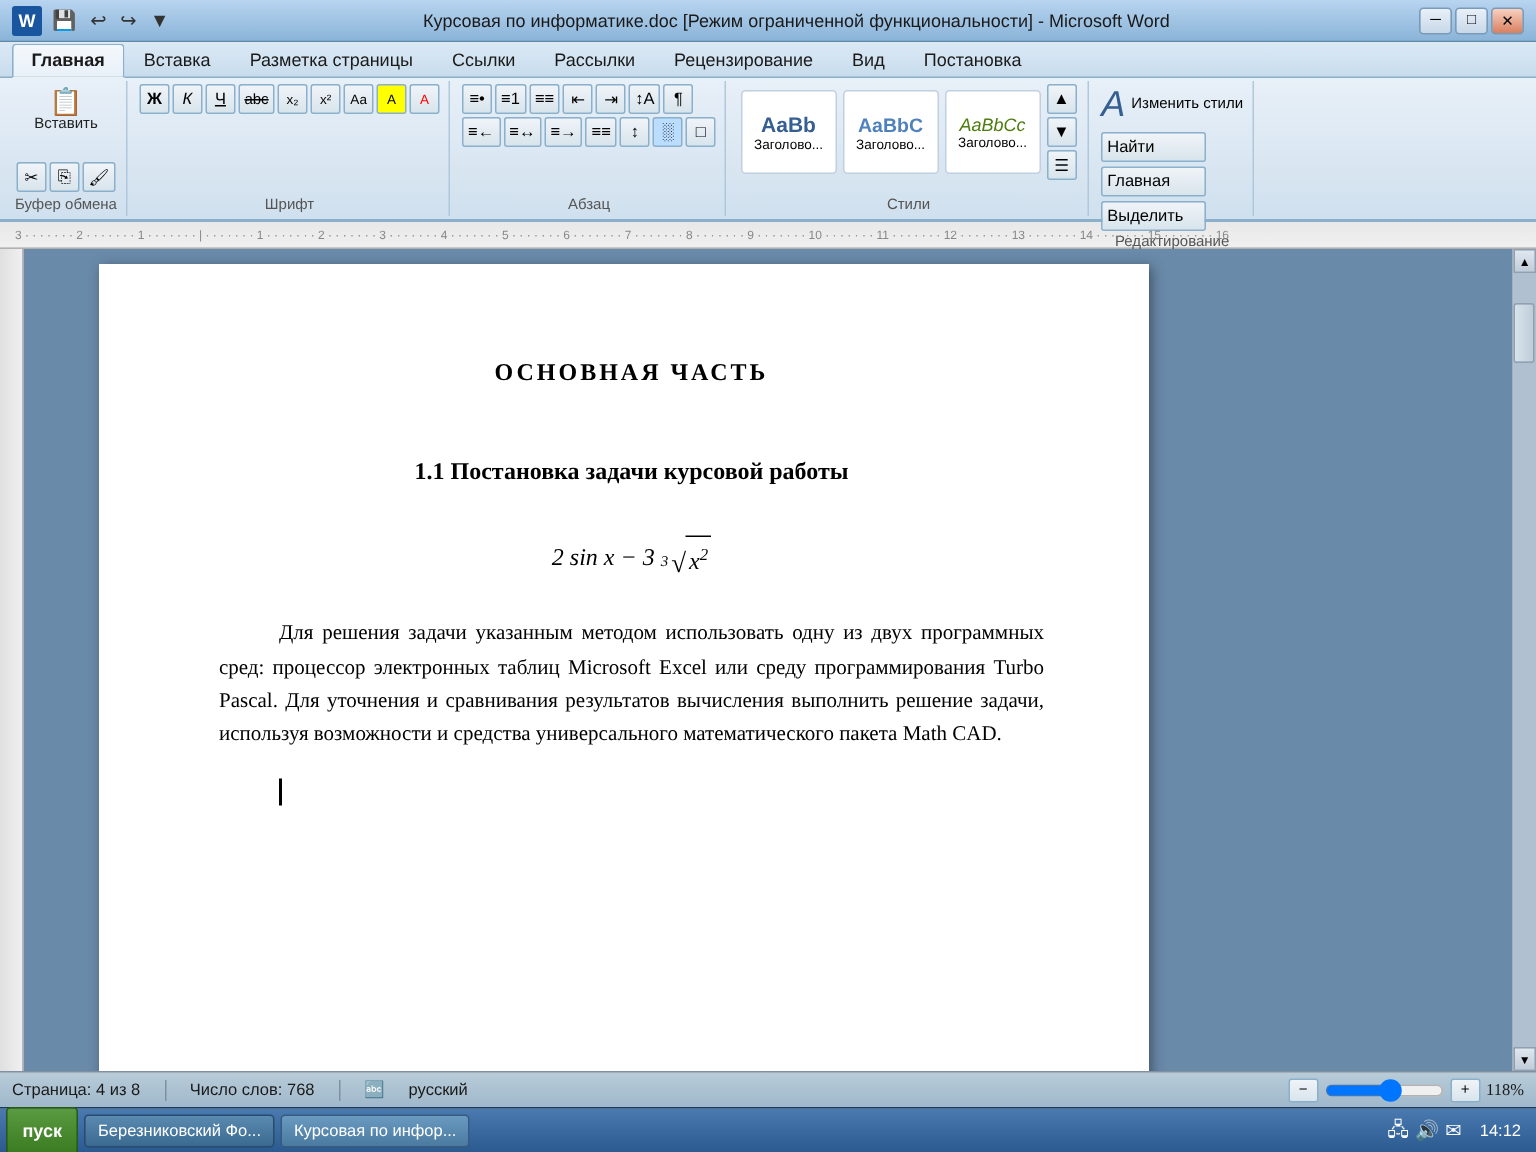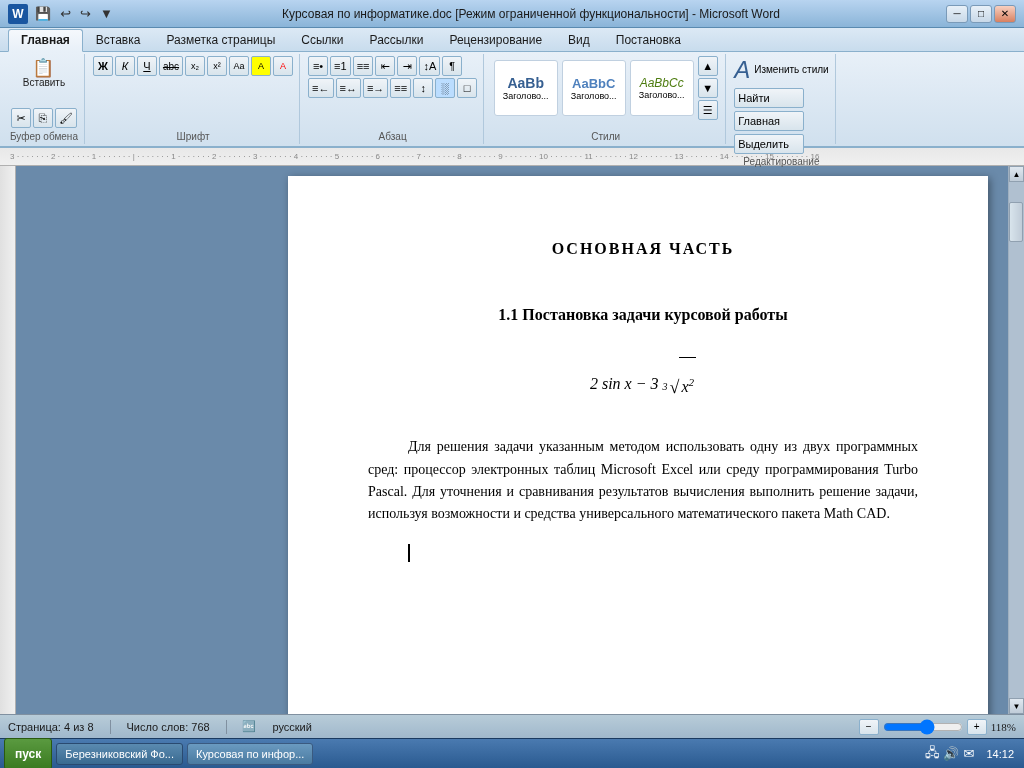--- a/index.html
+++ b/index.html
@@ -145,21 +145,22 @@
       border-right: 1px solid #b0b0b0;
       flex-shrink: 0;
     }
 
     
     #doc-scroll {
       flex: 1;
       overflow: hidden;
       padding: 10px 20px;
       display: flex;
-      justify-content: flex-end;
+      justify-content: flex-start;
+      margin-left: 30px;
     }
 
     #document {
       width: 700px;
       min-height: 600px;
       background: white;
       box-shadow: 2px 2px 8px rgba(0,0,0,0.4);
       padding: 60px 70px 60px 80px;
       font-family: 'Times New Roman', Times, serif;
       font-size: 14px;
@@ -286,21 +287,21 @@
     
     .cube-root {
       display: inline-flex;
       align-items: center;
       position: relative;
       font-style: italic;
     }
     .radical-index { font-size: 10px; vertical-align: super; margin-right: 2px; }
     .radical-content {
       border-top: 1.5px solid black;
-      padding: 16px 2px;
+      padding: 4px 2px;
     }
 
     sup { font-size: 0.7em; }
   </style>
 </head>
 <body>
 
 <div id="title-bar">
   <div class="title-left">
     <div class="app-icon">

